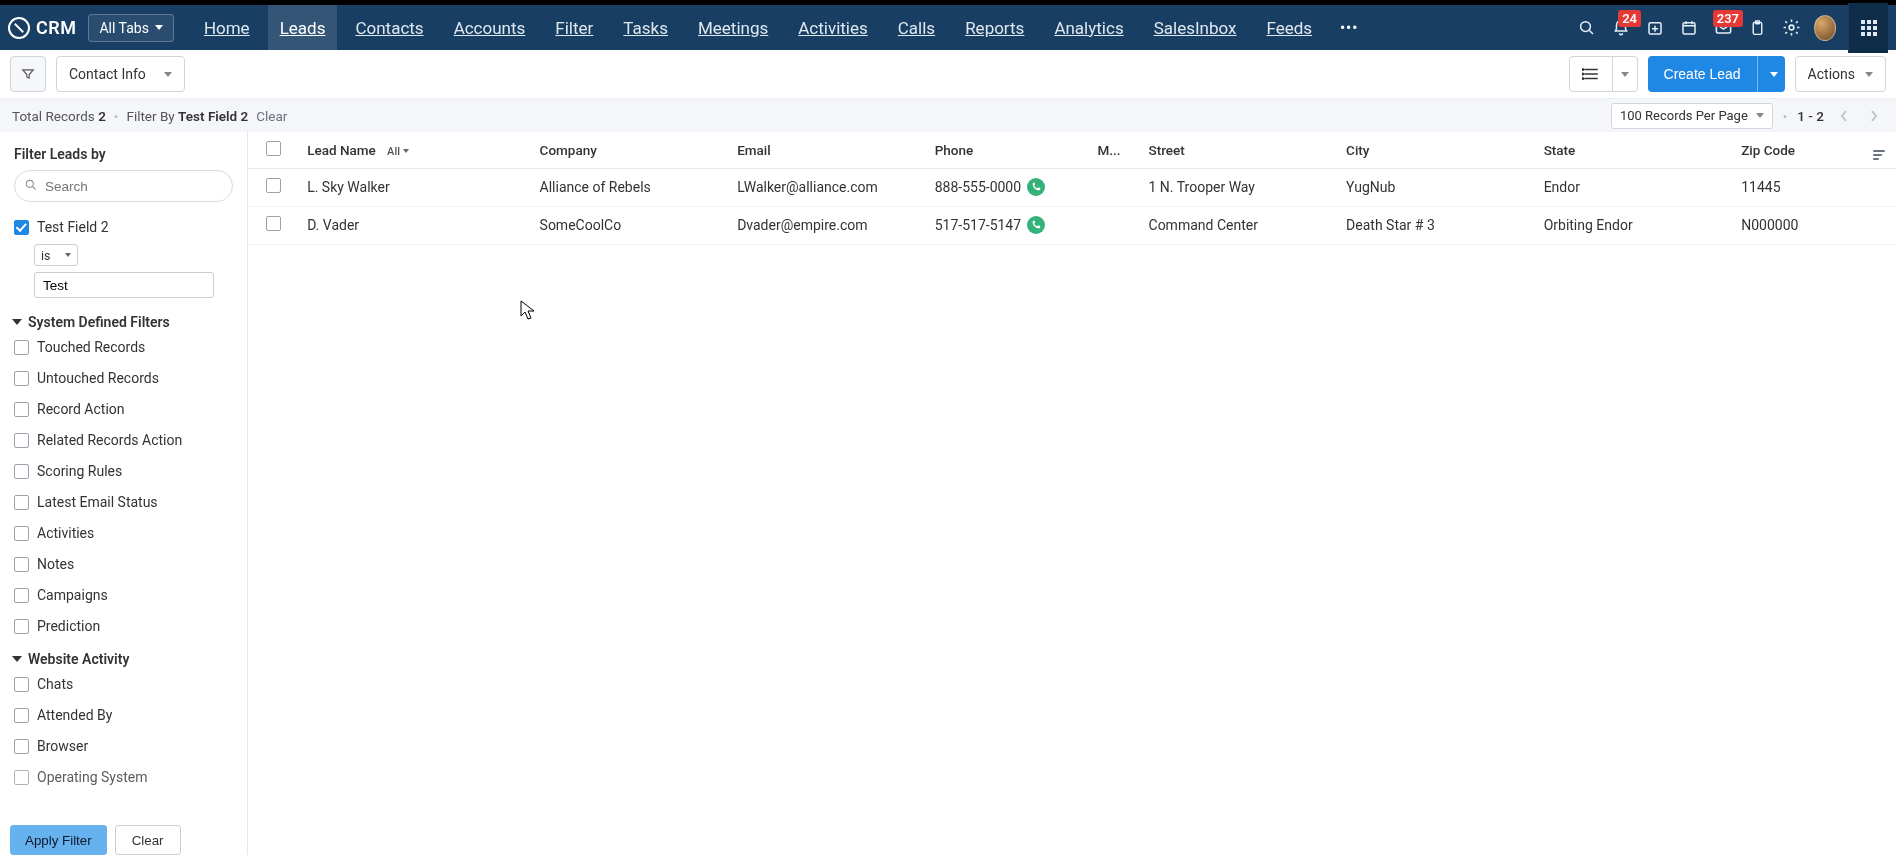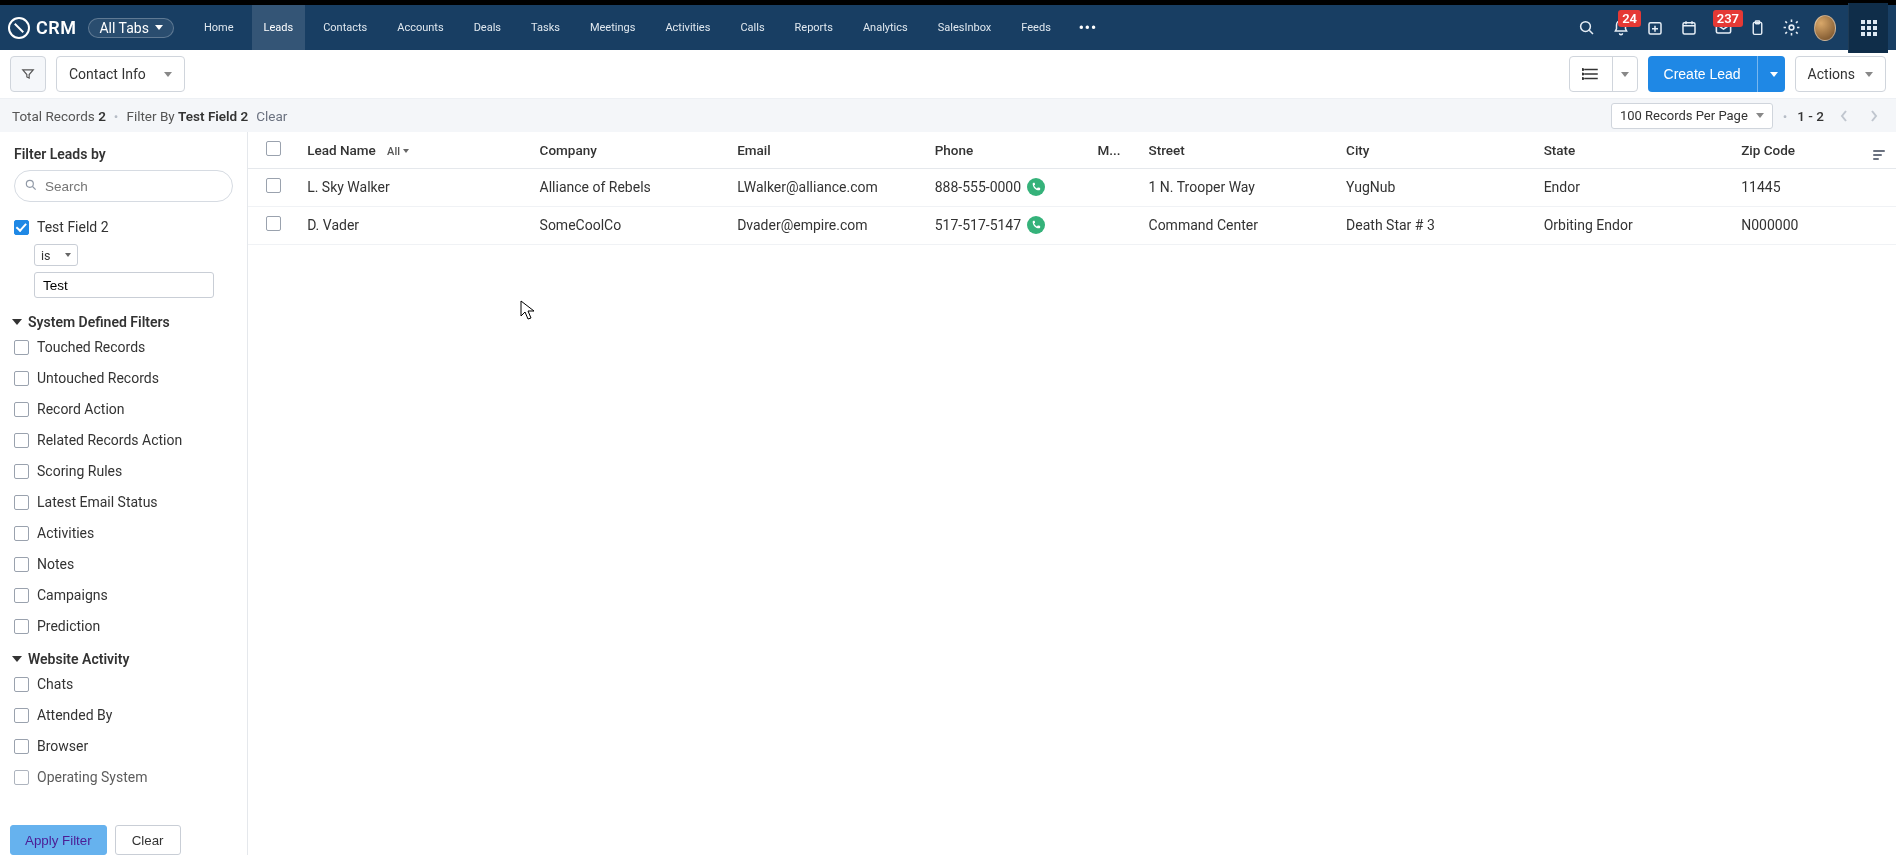--- a/index.html
+++ b/index.html
@@ -4,24 +4,24 @@
 <style>
   * { box-sizing: border-box; margin: 0; padding: 0; }
   body { font-family: -apple-system, BlinkMacSystemFont, "Segoe UI", Roboto, Arial, sans-serif; font-size: 14px; color: #333; background: #fff; }
 
   
   .topbar { background: #183e63; height: 50px; display: flex; align-items: center; padding: 0 8px; color: #fff; border-top: 5px solid #000; }
   .crm-logo-wrap { display: flex; align-items: center; gap: 6px; margin-right: 12px; }
   .crm-logo-icon { width: 22px; height: 22px; border: 2px solid #fff; border-radius: 50%; display:flex; align-items:center; justify-content:center;}
   .crm-logo-slash {display:inline-block; width:12px; height:2px; background:#fff; transform: rotate(45deg);}
   .crm-text { font-weight: 600; font-size: 18px; letter-spacing: 0.5px;}
-  .alltabs { background: rgba(255,255,255,0.08); border:1px solid rgba(255,255,255,0.25); border-radius:12px; height:20px; display:flex; align-items:center; padding:0 10px; margin-right:18px; cursor:pointer; font-size:14px;}
+  .alltabs { background: rgba(255,255,255,0.08); border:1px solid rgba(255,255,255,0.25); border-radius:4px; height:28px; display:flex; align-items:center; padding:0 10px; margin-right:18px; cursor:pointer; font-size:14px;}
   .caret-down { display:inline-block; margin-left:6px; width:0; height:0; border-left:4px solid transparent; border-right:4px solid transparent; border-top:5px solid #fff;}
   .nav-items { display:flex; gap:6px; height:100%;}
-  .nav-item { display:flex; align-items:center; padding:0 12px; color:#e0e8ef; cursor:pointer; font-size:11px; height:100%;}
+  .nav-item { display:flex; align-items:center; padding:0 12px; color:#e0e8ef; cursor:pointer; font-size:17px; height:100%;text-decoration:underline;}
   .nav-item.active { background: rgba(255,255,255,0.12); color:#fff; }
   .nav-more { display:flex; align-items:center; padding:0 10px; cursor:pointer; font-weight:bold; letter-spacing:1px;}
   .top-spacer { flex:1;}
   .top-icons { display:flex; align-items:center; gap:12px; padding-right:6px;}
   .top-icon { width:22px; height:22px; display:flex; align-items:center; justify-content:center; cursor:pointer; position:relative; color:#e6eef6;}
   .badge { position:absolute; top:-7px; right:-9px; background:#e53935; color:#fff; font-size:13px; line-height:1; padding:2px 4px; border-radius:3px; font-weight:600;}
   .avatar { width:26px; height:26px; border-radius:50%; background: radial-gradient(circle at 30% 30%, #d9a86a, #6d4824); border:1px solid rgba(255,255,255,0.4);}
   .app-grid { display:flex; align-items:center; justify-content:center; width:40px; height:50px; background:#0f2d49; margin-left:6px; cursor:pointer; border-left:1px solid rgba(255,255,255,0.07);}
   .grid9 { display:grid; grid-template-columns: repeat(3,4px); grid-gap:2px;}
   .grid9 span {width:4px;height:4px;background:#dfe9f3;}
@@ -70,21 +70,21 @@
   .subrow { margin-left:20px; margin-top:4px; display:flex; gap:2px; flex-direction:column;}
   .op-select { width:44px; height:22px; border:1px solid #c9ced6; border-radius:3px; display:flex;align-items:center;padding:0 6px;font-size:12.5px;justify-content:space-between;cursor:pointer;}
   .val-input { width:180px; height:26px; border:1px solid #c9ced6; border-radius:3px; padding:0 8px; font-size:13.5px; background:#fff; margin-top:4px;}
   .section-head { display:flex; align-items:center; gap:6px; font-weight:600; color:#333; padding:14px 12px 6px; cursor:pointer;}
   .tri-down{display:inline-block;width:0;height:0;border-left:5px solid transparent;border-right:5px solid transparent;border-top:6px solid #333;}
   .chk-list { padding:0 14px; display:flex; flex-direction:column; gap:9px;}
   .chk-row { display:flex; align-items:center; gap:8px; height:22px; color:#333;}
   .sidebar-footer { margin-top:auto; padding:10px 10px 0; display:flex; gap:8px; position:relative;}
   .sidebar-scroll { flex:1; overflow:hidden; position:relative;}
   .truncated-item { color:#333; }
-  .apply-btn { background:#66b2ee; border:1px solid #66b2ee; color:#4c1d95; height:30px; padding:0 14px; border-radius:3px; cursor:pointer;}
+  .apply-btn { background:#66b2ee; border:1px solid #66b2ee; color:#0f172a; height:30px; padding:0 14px; border-radius:3px; cursor:pointer;}
   .clear-btn { background:#fff; border:1px solid #c9ced6; color:#333; height:30px; padding:0 16px; border-radius:3px; cursor:pointer;}
 
   
   .table-wrap { flex:1; overflow:auto; background:#fff;}
   table { border-collapse:collapse; width:100%;}
   thead th { text-align:left; font-weight:500; color:#333; font-size:13.5px; height:36px; border-bottom:1px solid #e5e8ec; padding:0 8px; background:#fff; white-space:nowrap;}
   tbody td { height:38px; border-bottom:1px solid #f0f2f5; padding:0 8px; color:#333; font-size:14px; white-space:nowrap;}
   .col-check{width:40px; text-align:center;}
   .row-check {appearance:none;width:15px;height:15px;border:1px solid #9aa2ae;border-radius:2px;cursor:pointer;background:#fff;}
   .mini-all { font-size:11px; color:#555; margin-left:8px; display:inline-flex;align-items:center;gap:3px;}
@@ -122,21 +122,21 @@
     <div class="nav-item active">
         <span>Leads</span>
       </div>
     <div class="nav-item">
         <span>Contacts</span>
       </div>
     <div class="nav-item">
         <span>Accounts</span>
       </div>
     <div class="nav-item">
-        <span>Deals</span>
+        <span>Filter</span>
       </div>
     <div class="nav-item">
         <span>Tasks</span>
       </div>
     <div class="nav-item">
         <span>Meetings</span>
       </div>
     <div class="nav-item">
         <span>Activities</span>
       </div>

